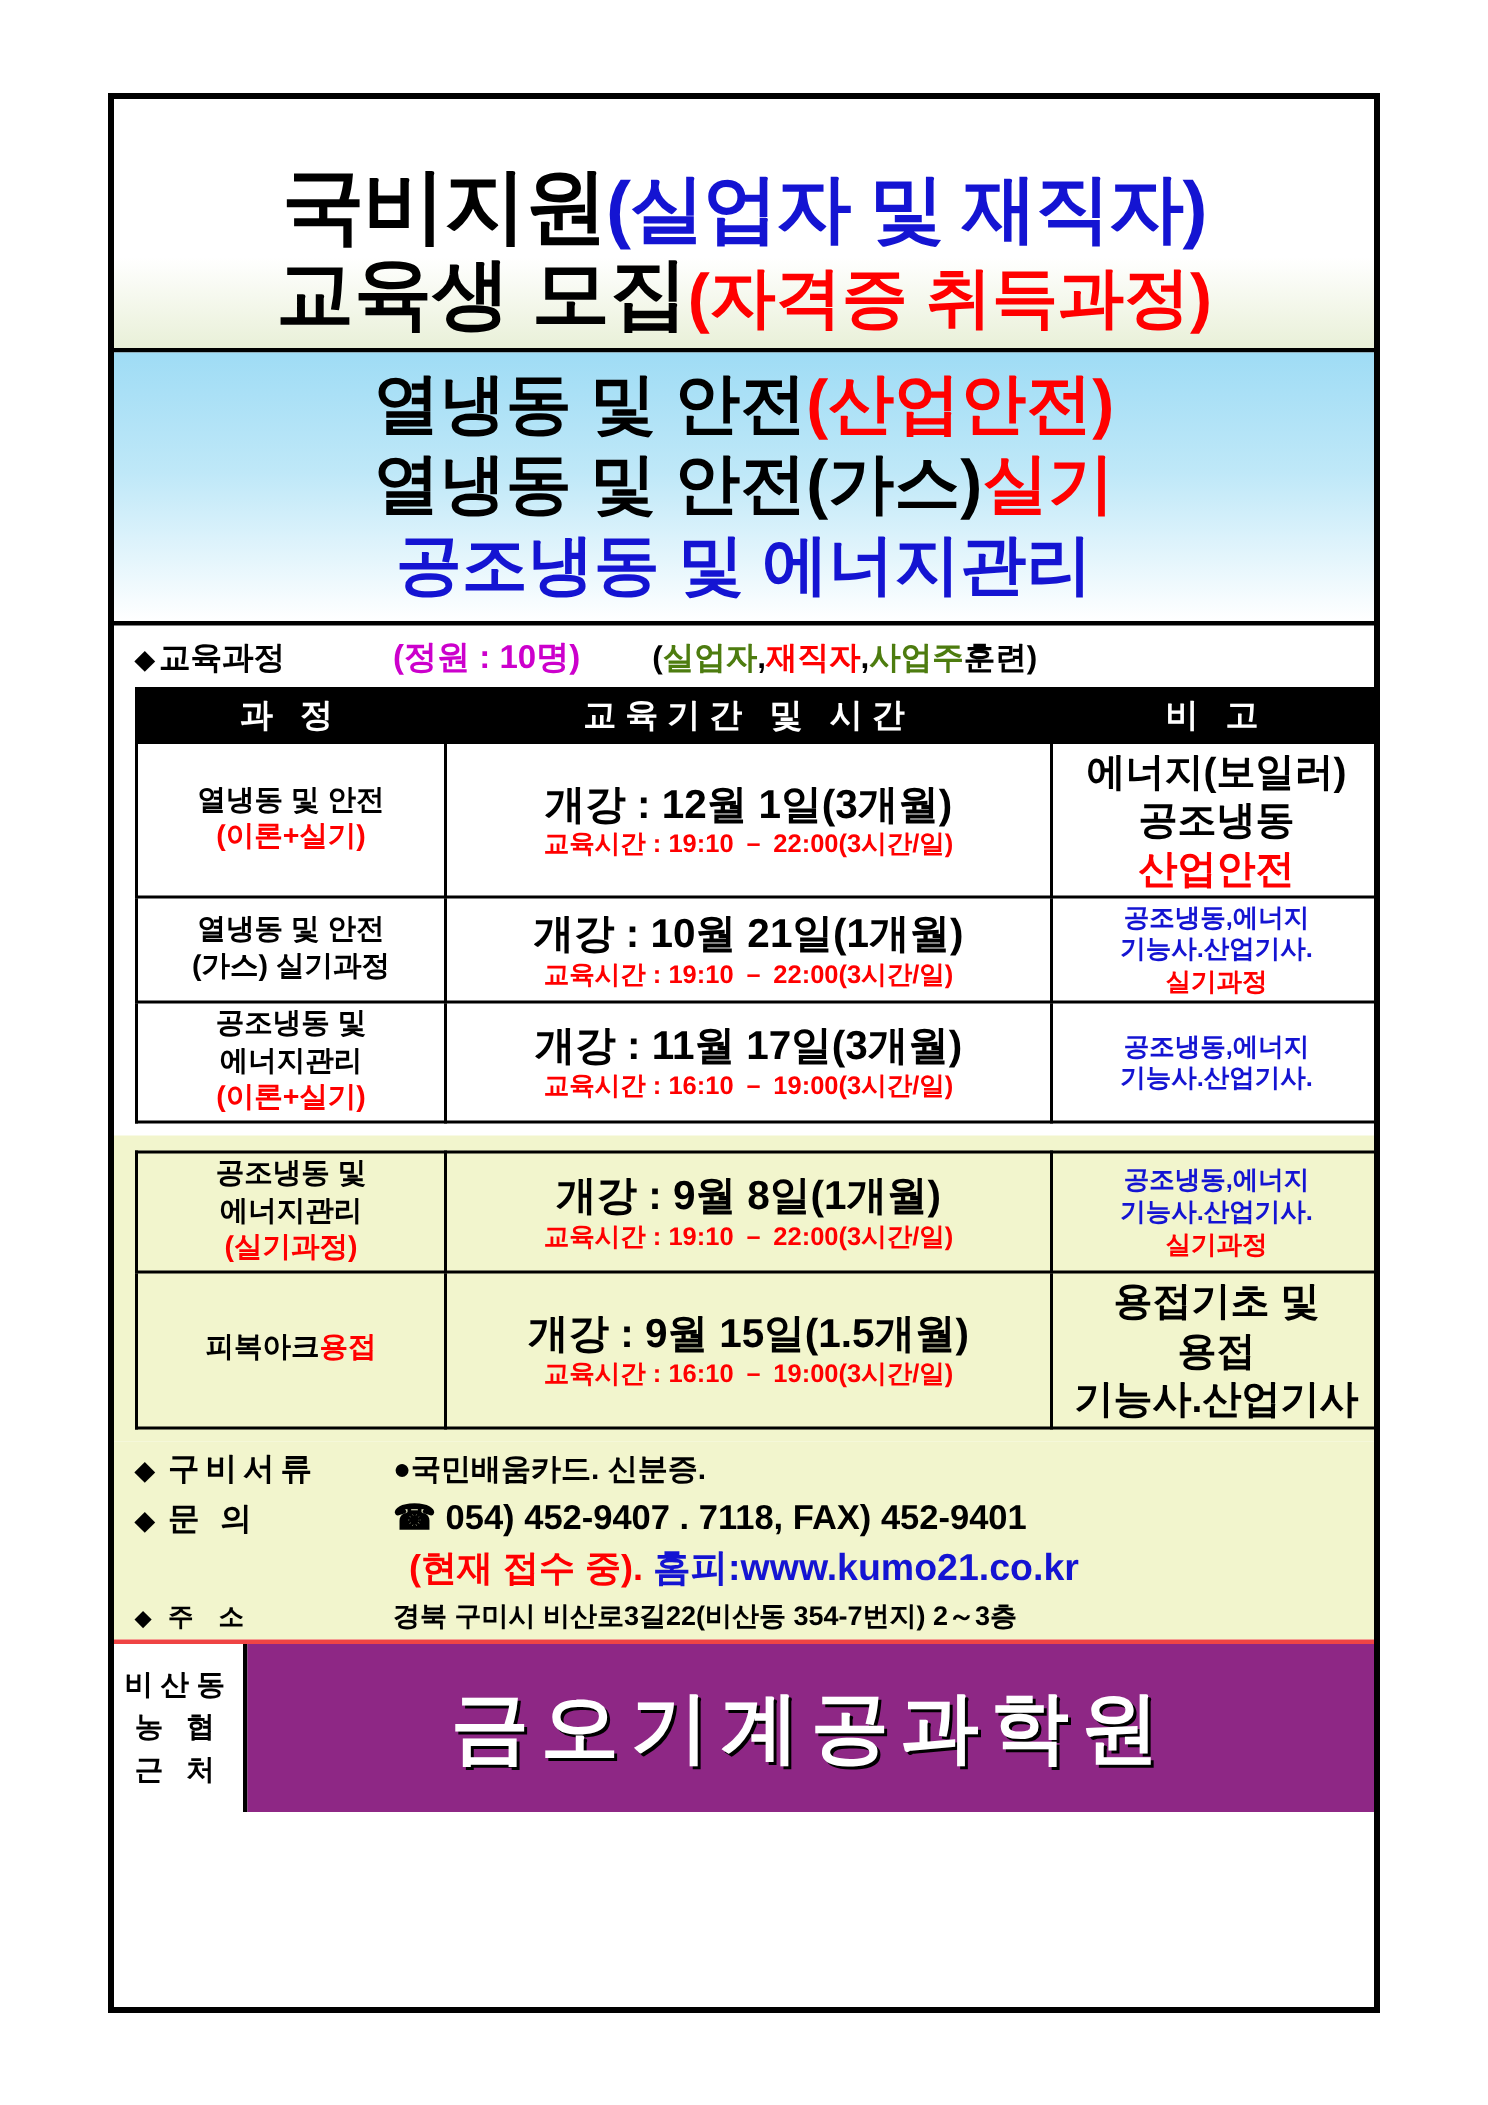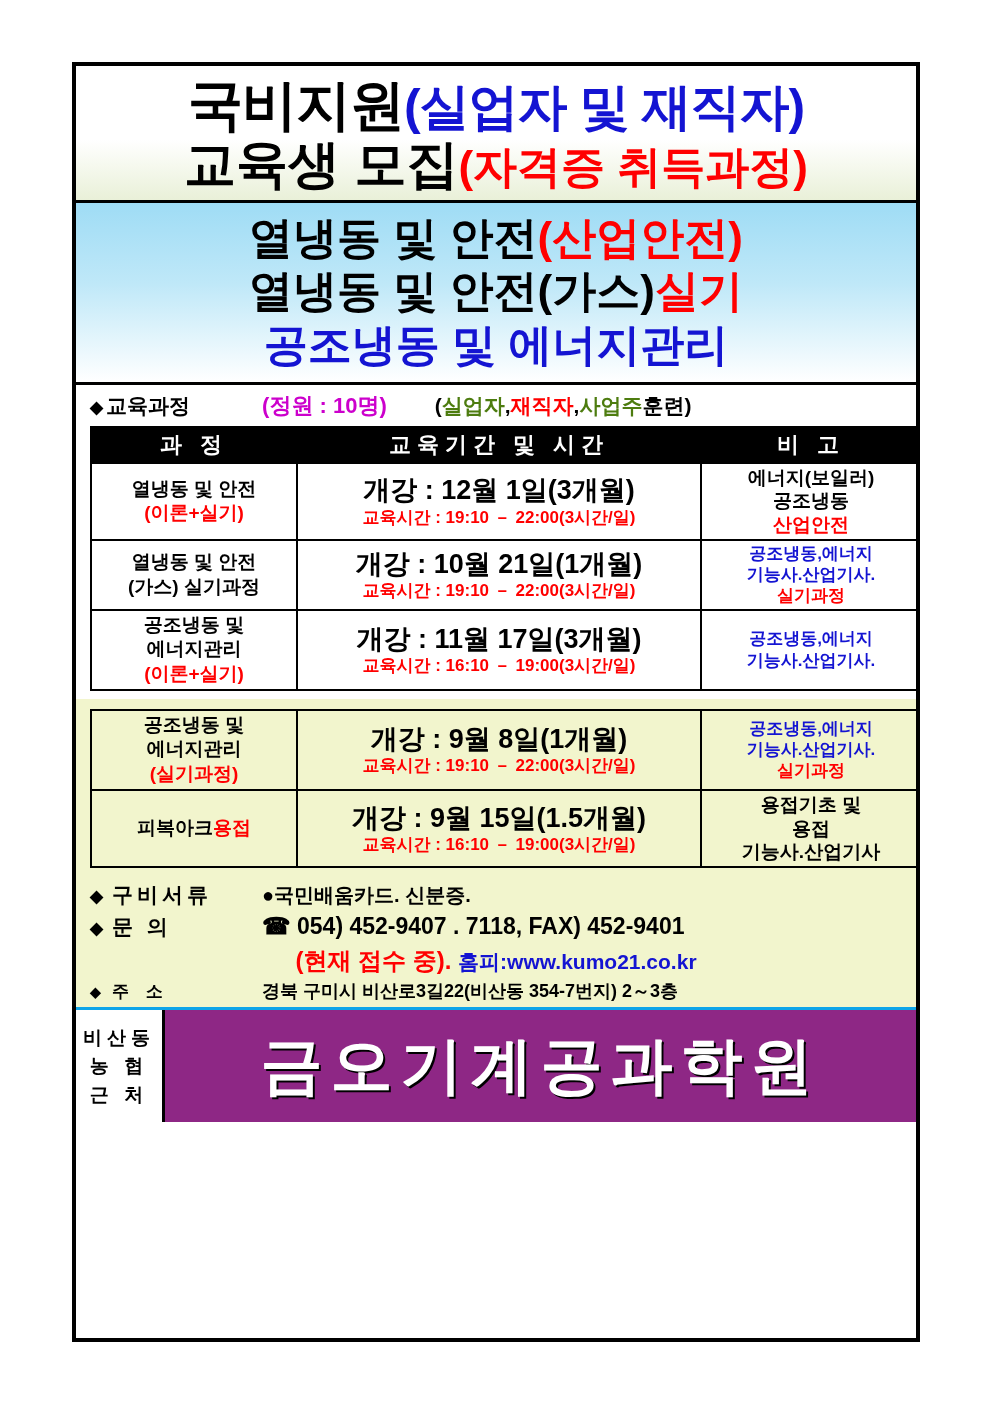--- a/index.html
+++ b/index.html
@@ -24,20 +24,21 @@
     background: #fff;
     overflow: hidden;
   }
 
   
   .header {
     background: linear-gradient(to bottom, #ffffff 0%, #ffffff 55%, #e9f0d8 100%);
     border-bottom: 3px solid #000;
     padding: 10px 0 6px 0;
     text-align: center;
+    margin-top: 32px;
   }
   .hl1 {
     font-size: 55px;
     font-weight: bold;
     letter-spacing: -1px;
     line-height: 1.08;
     white-space: nowrap;
   }
   .hl1 .blk { color: #000; }
   .hl1 .blu { color: #1414d2; font-size: 50px; }
@@ -137,21 +138,21 @@
     white-space: nowrap;
   }
   .cell-note {
     font-size: 17px;
     font-weight: bold;
     line-height: 1.25;
   }
   .cell-note .k { color: #000; }
   .cell-note .b { color: #1414d2; }
   .cell-note .r { color: #ff0000; }
-  .cell-note .big { font-size: 19px; }
+  .cell-note .big { font-size: 26px; }
 
   
   .yellow-wrap {
     background: #f2f5cd;
     padding: 10px 14px 8px 14px;
     margin-top: 8px;
     border-top: 0;
   }
 
   
@@ -172,37 +173,37 @@
   .d-row .val { color: #000; font-size: 20px; }
   .d-row .val.phone { font-size: 23px; }
   .center-row {
     text-align: center;
     font-size: 24px;
     font-weight: bold;
     white-space: nowrap;
     line-height: 1.4;
   }
   .center-row .r { color: #ff0000; }
-  .center-row .b { color: #1414d2; font-size: 21px; }
+  .center-row .b { color: #1414d2; font-size: 25px; }
   .addr-row {
     display: flex;
     align-items: baseline;
     font-size: 17px;
     font-weight: bold;
     white-space: nowrap;
     padding-top: 2px;
   }
   .addr-row .dia { font-size: 14px; width: 22px; }
   .addr-row .lab { width: 150px; letter-spacing: 6px; }
   .addr-row .val { font-size: 18px; }
 
   
   .bottom {
     display: flex;
-    border-top: 3px solid #0ea5e9;
+    border-top: 3px solid #ef4444;
     height: 112px;
   }
   .bottom-left {
     width: 86px;
     border-right: 3px solid #000;
     display: flex;
     flex-direction: column;
     justify-content: center;
     align-items: center;
     font-size: 19px;
@@ -213,21 +214,21 @@
   .bottom-left span { letter-spacing: 5px; }
   .bottom-right {
     flex: 1;
     background: #8e2785;
     color: #fff;
     display: flex;
     align-items: center;
     justify-content: center;
   }
   .bottom-right .name {
-    font-size: 62px;
+    font-size: 52px;
     font-weight: bold;
     letter-spacing: 8px;
     white-space: nowrap;
     text-shadow: 2px 2px 0 #000;
   }
 </style>
 </head>
 <body>
 
 <div class="poster">

